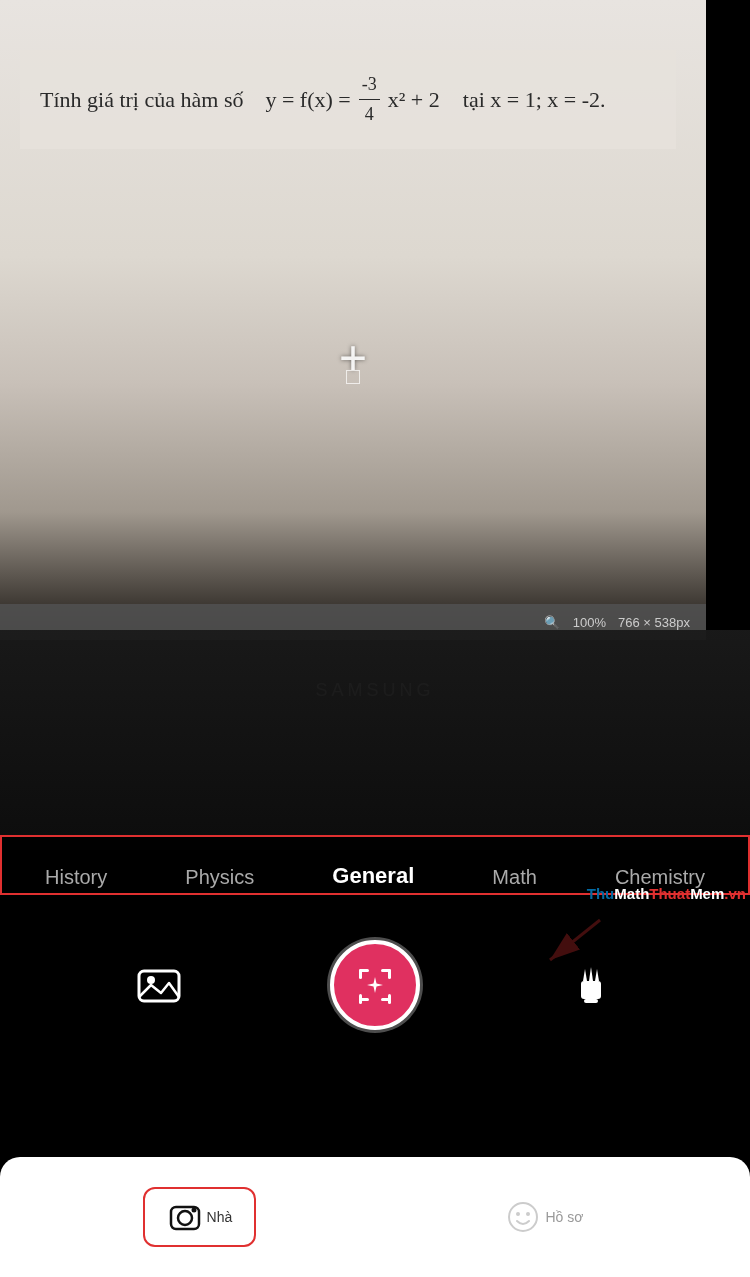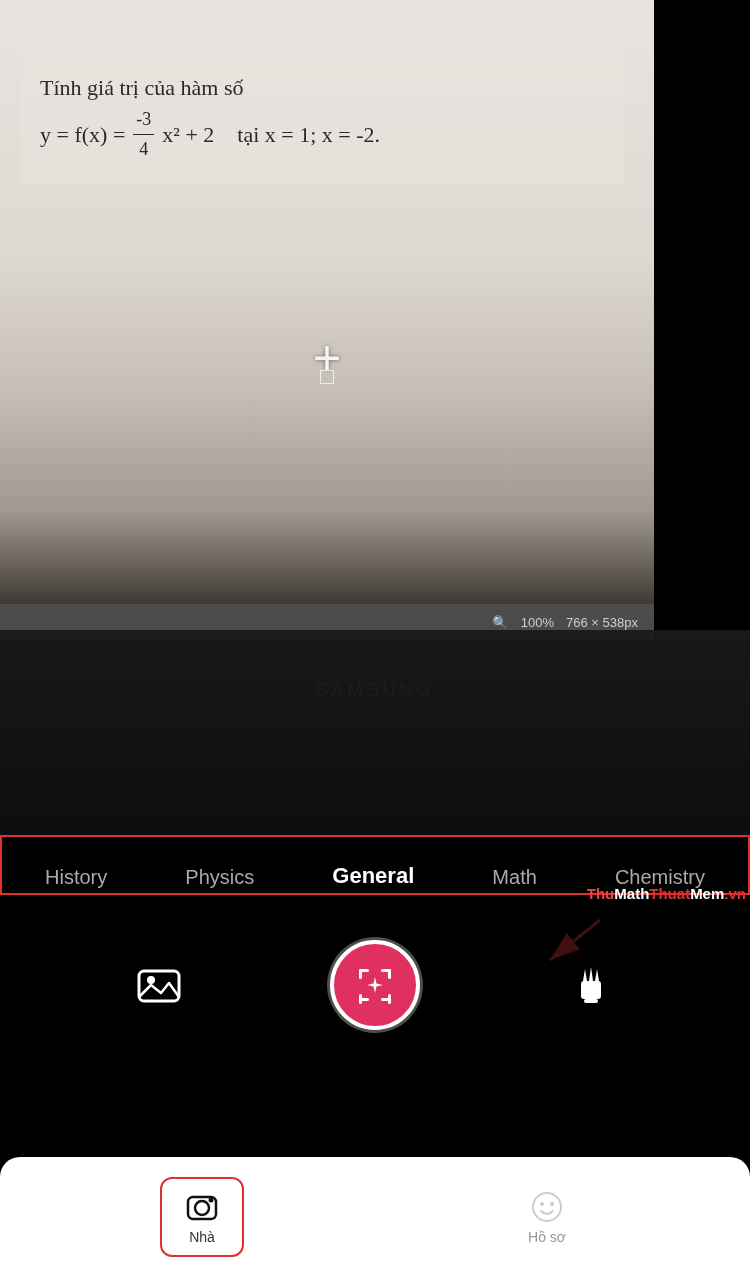--- a/index.html
+++ b/index.html
@@ -7,21 +7,21 @@
       width: 750px;
       height: 1277px;
       overflow: hidden;
       font-family: -apple-system, BlinkMacSystemFont, 'Segoe UI', sans-serif;
       background: #000;
       position: relative;
     }
 
     
     .camera-area {
-      width: 654px;
+      width: 706px;
       height: 640px;
       position: relative;
       overflow: hidden;
       background: #d946ef;
     }
 
     
     .paper-bg {
       width: 100%;
       height: 100%;
@@ -170,21 +170,21 @@
     .watermark {
       position: absolute;
       top: 885px;
       right: 4px;
       font-size: 15px;
       font-weight: bold;
       display: flex;
       align-items: center;
     }
 
-    .watermark-thu { color: #ef4444; }
+    .watermark-thu { color: #0369a1; }
     .watermark-thuat { color: #fff; }
     .watermark-phan { color: #e03030; }
     .watermark-mem { color: #fff; }
     .watermark-vn { color: #e03030; }
 
     
     .arrow-container {
       position: absolute;
       top: 910px;
       right: 140px;
@@ -255,21 +255,21 @@
       background: #fff;
       border-radius: 20px 20px 0 0;
       display: flex;
       align-items: center;
       justify-content: space-around;
       padding: 0 30px;
     }
 
     .nav-item {
       display: flex;
-      flex-direction: column;
+      flex-direction: row;
       align-items: center;
       gap: 4px;
       cursor: pointer;
       padding: 12px 24px;
       border-radius: 12px;
     }
 
     .nav-item.active {
       border: 2px solid #e03030;
       padding: 10px 22px;

